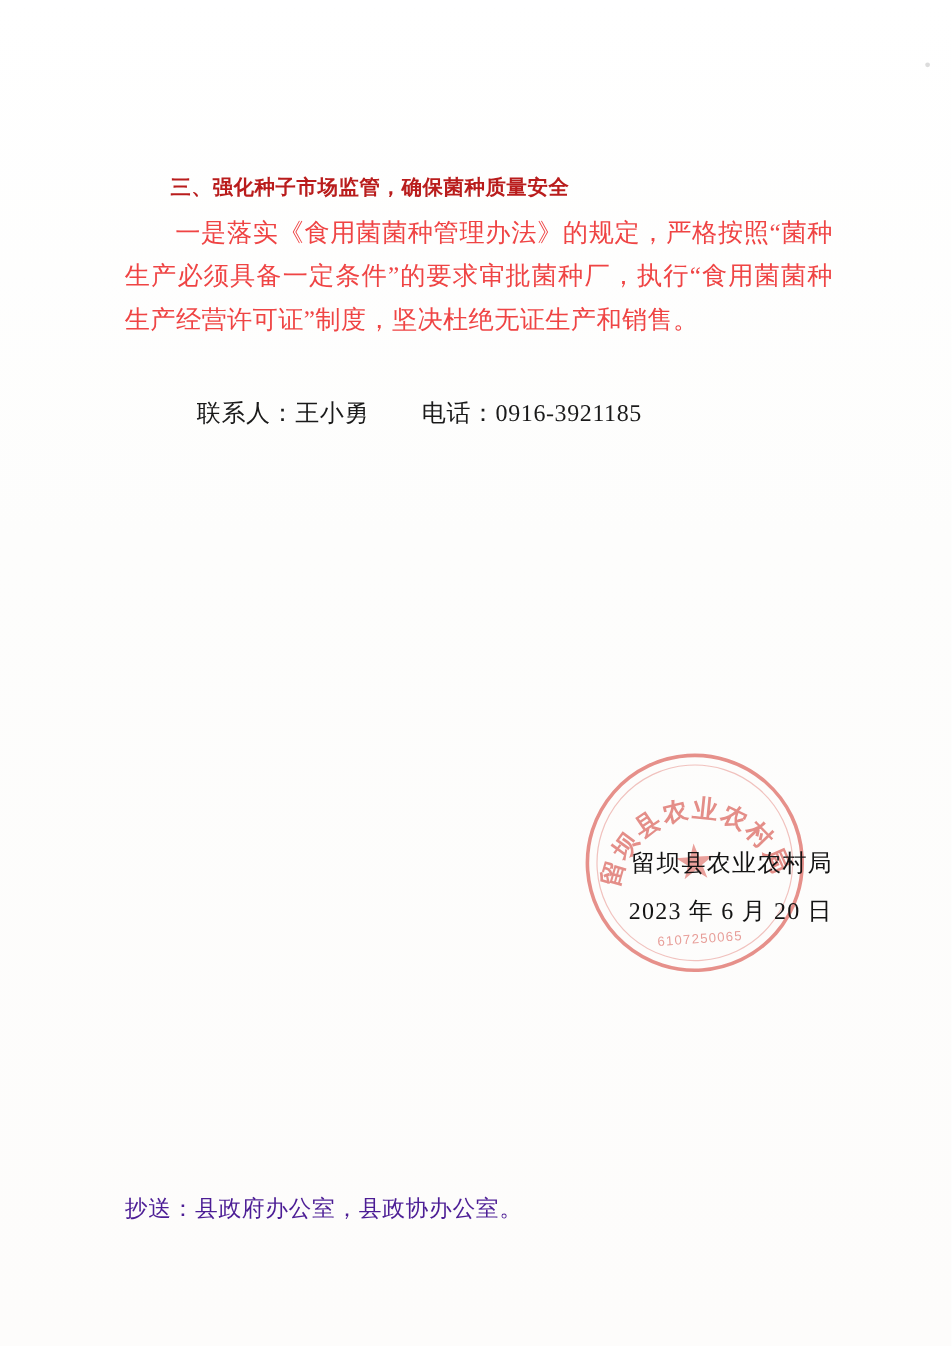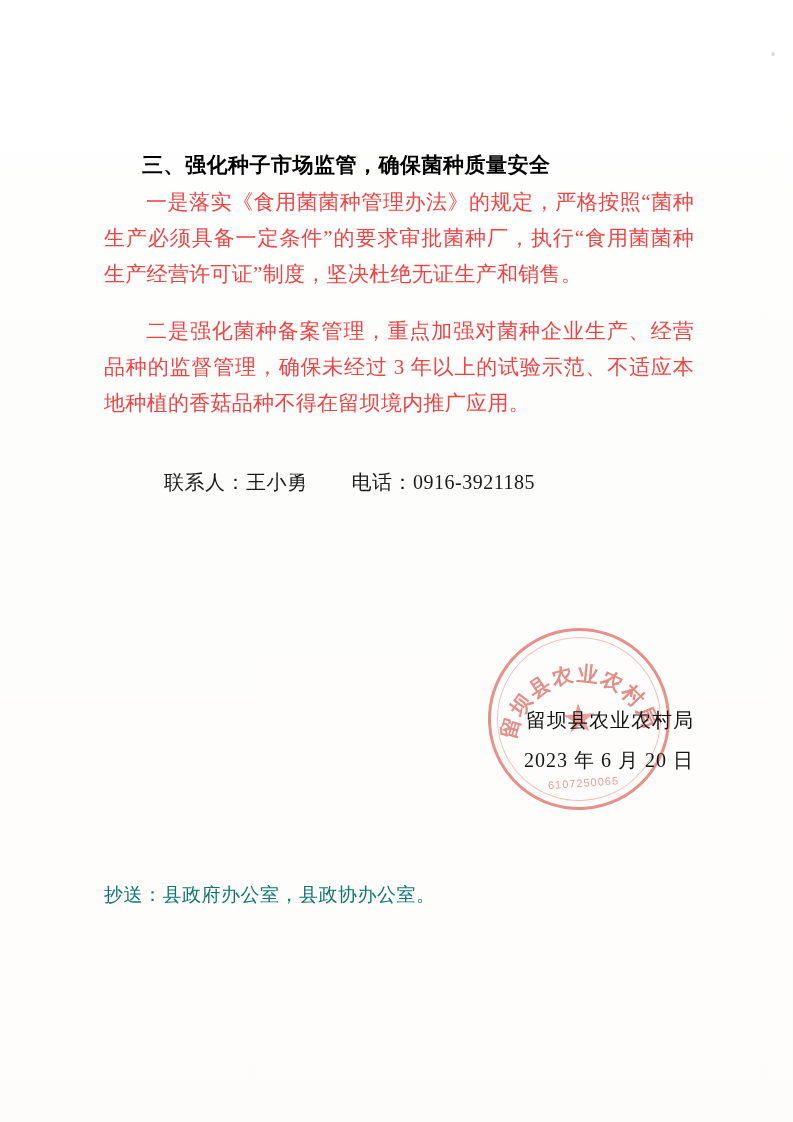--- a/index.html
+++ b/index.html
@@ -33,26 +33,25 @@
   .content {
     position: absolute;
     left: 104px;
     top: 140px;
     width: 590px;
   }
 
   .heading {
     font-family: "Liberation Sans", "DejaVu Sans", sans-serif;
     font-weight: bold;
-    font-size: 21px;
+    font-size: 17px;
     line-height: 34px;
     letter-spacing: 0.5px;
     margin-left: 38px;
-    color: #000000;
-    margin-top: 8px;
+    color: #b91c1c;
   }
 
   .para {
     font-size: 21px;
     line-height: 36px;
     text-indent: 42px;
     text-align: justify;
     letter-spacing: 0.3px;
     margin-top: 2px;
     color: #ef4444;
@@ -130,24 +129,24 @@
     font-family: "Liberation Sans", "DejaVu Sans", sans-serif;
     font-size: 11px;
     color: #dd6f68;
     letter-spacing: 1px;
     opacity: 0.85;
   }
 
   .footer-note {
     position: absolute;
     left: 104px;
-    top: 882px;
+    top: 994px;
     font-size: 19px;
     letter-spacing: 0.5px;
-    color: #0f766e;
+    color: #4c1d95;
     white-space: pre;
   }
 
   .edge-mark {
     position: absolute;
     right: 18px;
     top: 52px;
     width: 4px;
     height: 4px;
     background: #dcdcdc;
@@ -158,21 +157,20 @@
 <body>
 
 <div class="page">
   <div class="paper-tint"></div>
   <div class="edge-mark"></div>
 
   <div class="content">
     <div class="heading">三、强化种子市场监管，确保菌种质量安全</div>
 
     <p class="para">一是落实《食用菌菌种管理办法》的规定，严格按照“菌种生产必须具备一定条件”的要求审批菌种厂，执行“食用菌菌种生产经营许可证”制度，坚决杜绝无证生产和销售。</p>
-    <p class="para">二是强化菌种备案管理，重点加强对菌种企业生产、经营品种的监督管理，确保未经过 3 年以上的试验示范、不适应本地种植的香菇品种不得在留坝境内推广应用。</p>
 
     <div class="contact-line">联系人：王小勇        电话：0916-3921185</div>
   </div>
 
   <div class="seal">
     <svg class="seal-arc" viewBox="0 0 176 176">
       <defs>
         <path id="arcpath" d="M 24,100 A 66,66 0 0 1 152,100" fill="none"></path>
       </defs>
       <text>

